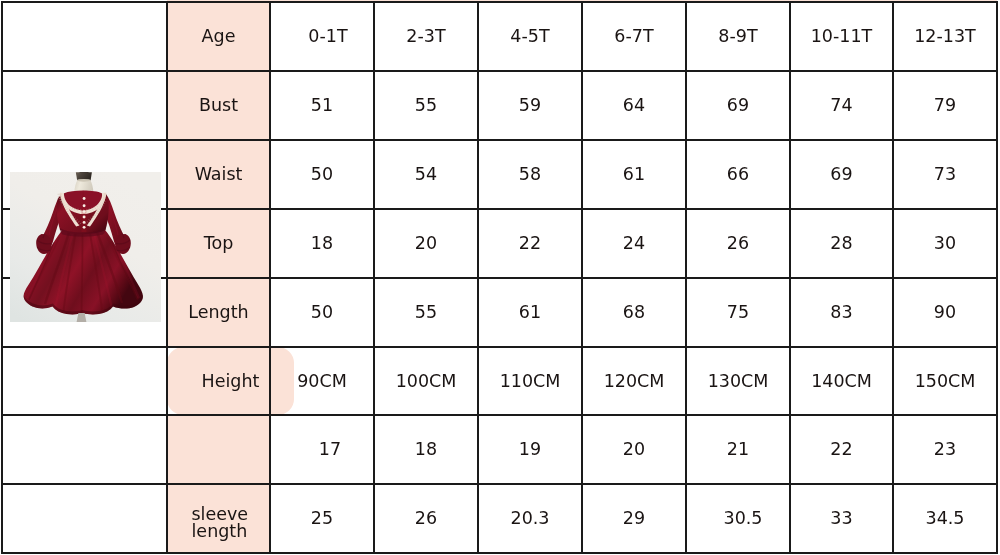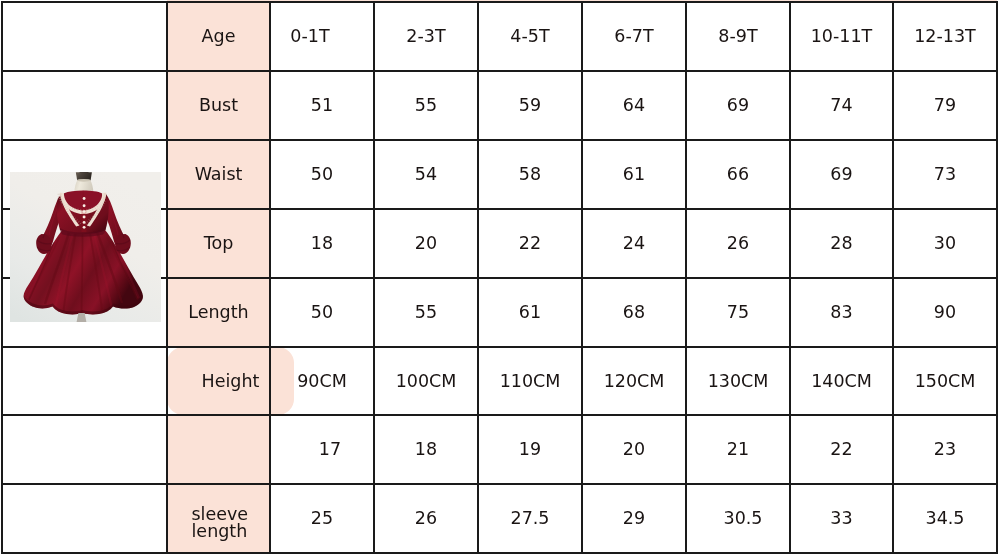--- a/index.html
+++ b/index.html
@@ -152,21 +152,21 @@
 
       <path d="M68.4 141 L74.6 141 L76.4 150 L66.6 150 Z" fill="#b3aea7"></path>
     </svg>
   </div>
   <div class="label-bleed"></div>
   <div id="cells">
       <div class="cell imgcell" style="left: 2px; top: 2px; width: 165px; height: 551px;"></div>
       <div class="cell label" style="left: 167px; top: 2px; width: 103px; height: 69px;">
         <div class="txt">Age</div>
       </div>
-      <div class="cell" style="left: 258px; top: 2px; width: 104px; height: 69px; border-radius: 26px;">
+      <div class="cell" style="left: 276px; top: 2px; width: 104px; height: 69px; border-radius: 26px;">
         <div class="txt">0-1T</div>
       </div>
       <div class="cell" style="left: 374px; top: 2px; width: 104px; height: 69px;">
         <div class="txt">2-3T</div>
       </div>
       <div class="cell" style="left: 478px; top: 2px; width: 104px; height: 69px;">
         <div class="txt">4-5T</div>
       </div>
       <div class="cell" style="left: 582px; top: 2px; width: 104px; height: 69px;">
         <div class="txt">6-7T</div>
@@ -327,21 +327,21 @@
       <div class="cell label sleeve" style="left: 167px; top: 484px; width: 103px; height: 69px;">
         <div class="txt">sleeve<br>length</div>
       </div>
       <div class="cell" style="left: 270px; top: 484px; width: 104px; height: 69px;">
         <div class="txt">25</div>
       </div>
       <div class="cell" style="left: 374px; top: 484px; width: 104px; height: 69px;">
         <div class="txt">26</div>
       </div>
       <div class="cell" style="left: 478px; top: 484px; width: 104px; height: 69px;">
-        <div class="txt">27.5</div>
+        <div class="txt">20.3</div>
       </div>
       <div class="cell" style="left: 582px; top: 484px; width: 104px; height: 69px;">
         <div class="txt">29</div>
       </div>
       <div class="cell" style="left: 686px; top: 484px; width: 104px; height: 69px; padding-left: 10px;">
         <div class="txt">30.5</div>
       </div>
       <div class="cell" style="left: 790px; top: 484px; width: 103px; height: 69px; border-radius: 13px;">
         <div class="txt">33</div>
       </div>

